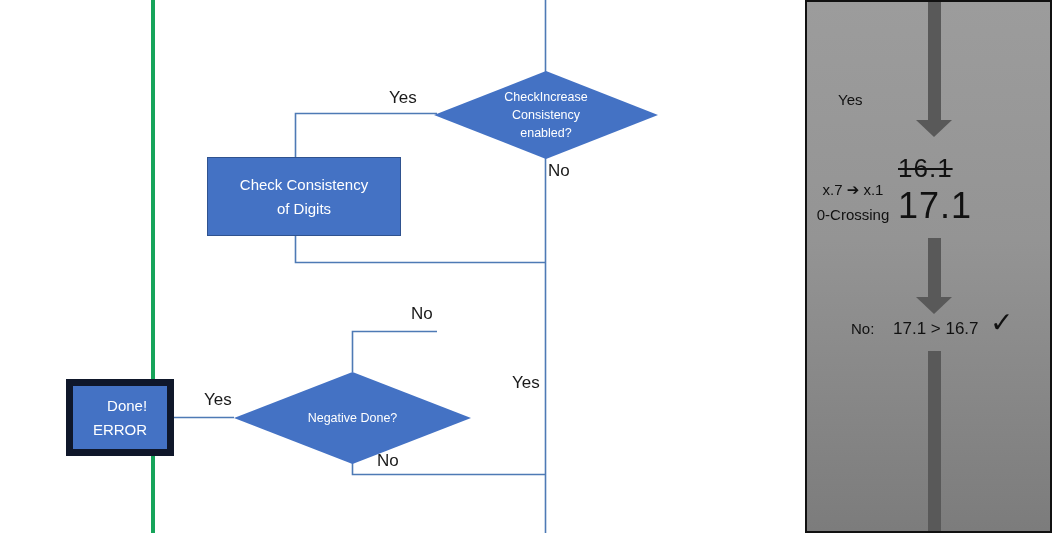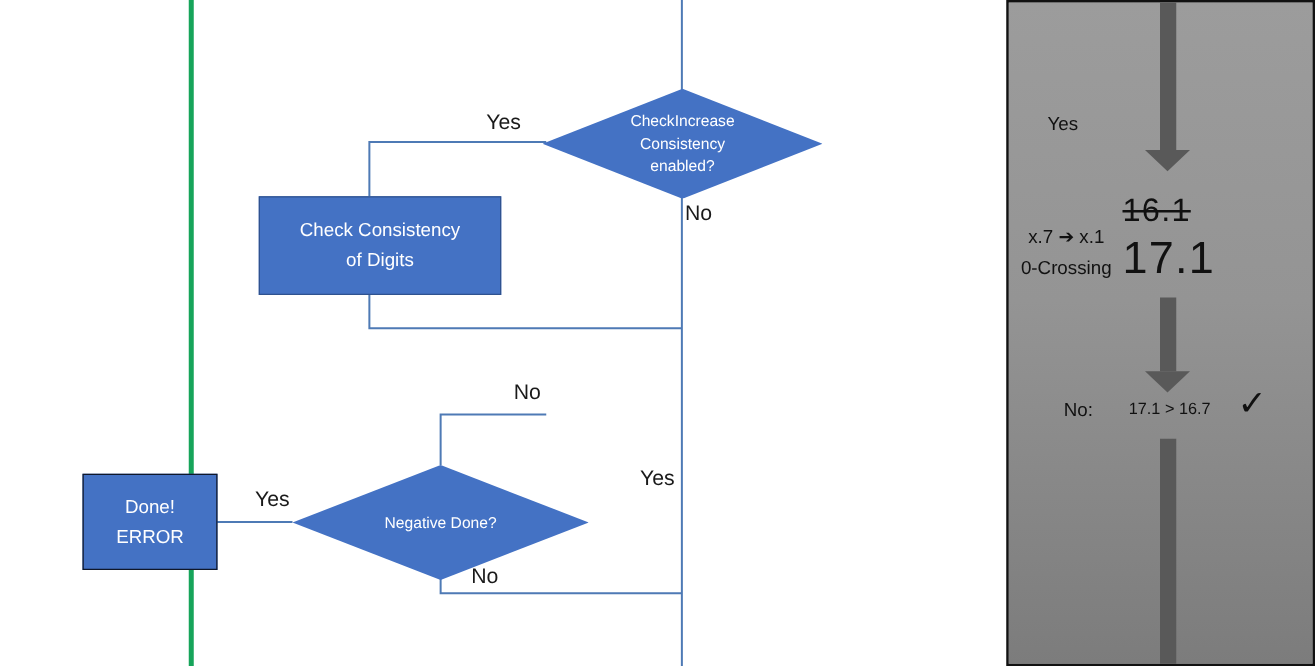--- a/index.html
+++ b/index.html
@@ -14,22 +14,22 @@
   
   .shape{position:absolute;z-index:3;background:#4472C4;color:#ffffff;
     display:flex;align-items:center;justify-content:center;text-align:center;
     white-space:pre-line;box-sizing:border-box;}
   .diamond{clip-path:polygon(50% 0%,100% 50%,50% 100%,0% 50%);font-size:12.5px;line-height:18px;}
   .d1{left:434px;top:71px;width:224px;height:88px;}
   .d2{left:437px;top:289px;width:219px;height:84px;}
   .d3{left:234px;top:372px;width:237px;height:92px;}
   .process{left:207px;top:157px;width:194px;height:79px;border:1.6px solid #2F528F;
     font-size:15px;line-height:24px;}
-  .terminal{left:66px;top:379px;width:108px;height:77px;border:1px solid #0f172a;
-    font-size:15px;line-height:24px;}
+  .terminal{left:66px;top:379px;width:108px;height:77px;border:7px solid #0f172a;
+    font-size:15px;line-height:24px;text-align:right;}
   
   .lbl{position:absolute;z-index:4;color:#1a1a1a;font-size:17px;line-height:20px;white-space:nowrap;}
   .lbl-yes1{left:389px;top:88px;}
   .lbl-no1{left:548px;top:161px;}
   .lbl-no2{left:411px;top:304px;}
   .lbl-yes2{left:512px;top:373px;}
   .lbl-yes3{left:204px;top:390px;}
   .lbl-no3{left:377px;top:451px;}
   
   .panel{position:absolute;left:805px;top:0;width:247px;height:533px;z-index:5;
@@ -44,21 +44,21 @@
     border-top:17px solid #595959;}
   .head1{left:109px;top:118px;}
   .head2{left:109px;top:295px;}
   .p-yes{left:31px;top:89px;font-size:15px;color:#111;}
   .p-rule{left:0;top:175px;width:92px;text-align:center;font-size:15px;line-height:25px;
     color:#111;white-space:pre-line;}
   .p-old{left:91px;top:148px;font-size:26px;line-height:37px;color:#111;
     text-decoration:line-through;letter-spacing:1px;}
   .p-new{left:91px;top:185px;font-size:36px;line-height:37px;color:#111;letter-spacing:1px;}
   .p-no{left:25px;top:318px;font-size:15px;color:#111;margin-left:19px;}
-  .p-cmp{left:86px;top:317px;font-size:13px;color:#111;margin-left:10px;}
+  .p-cmp{left:86px;top:317px;font-size:17px;color:#111;}
   .p-check{left:183px;top:304px;font-size:28px;font-weight:700;color:#111;}
 </style>
 </head>
 <body>
 
 <div class="stage">
 
   <div class="green-line"></div>
 
   <svg class="connectors" width="805" height="533" viewBox="0 0 805 533">

